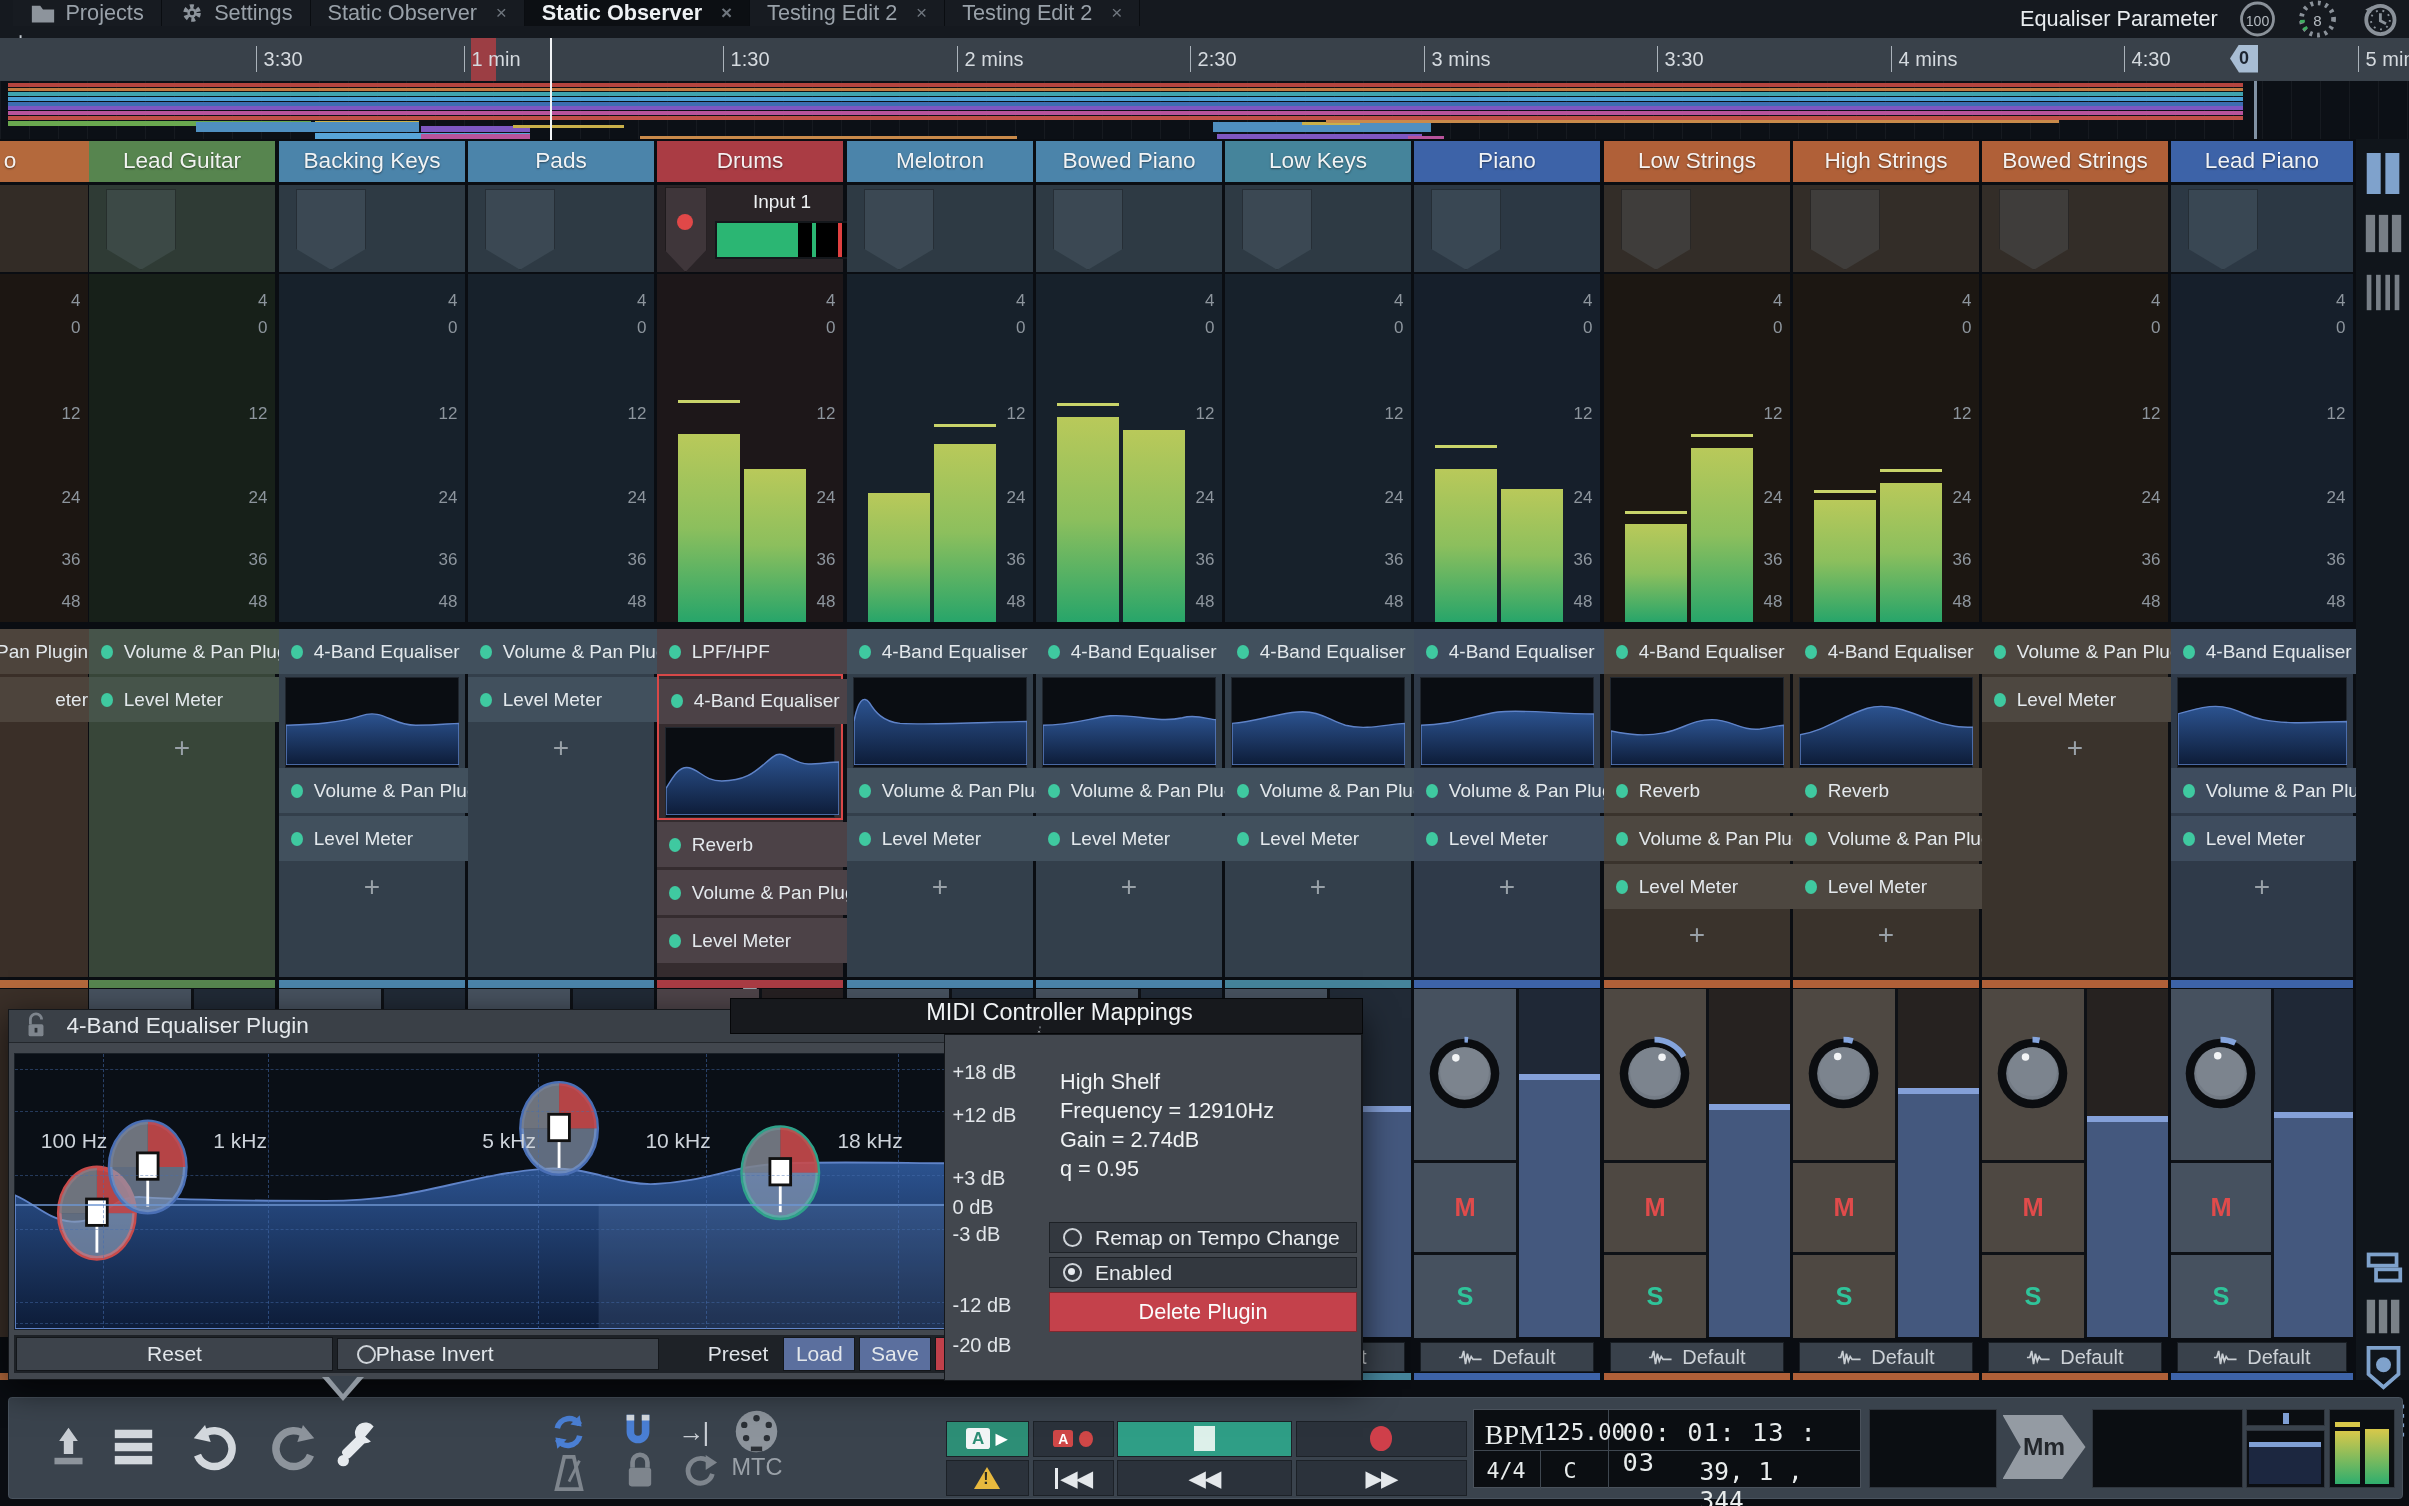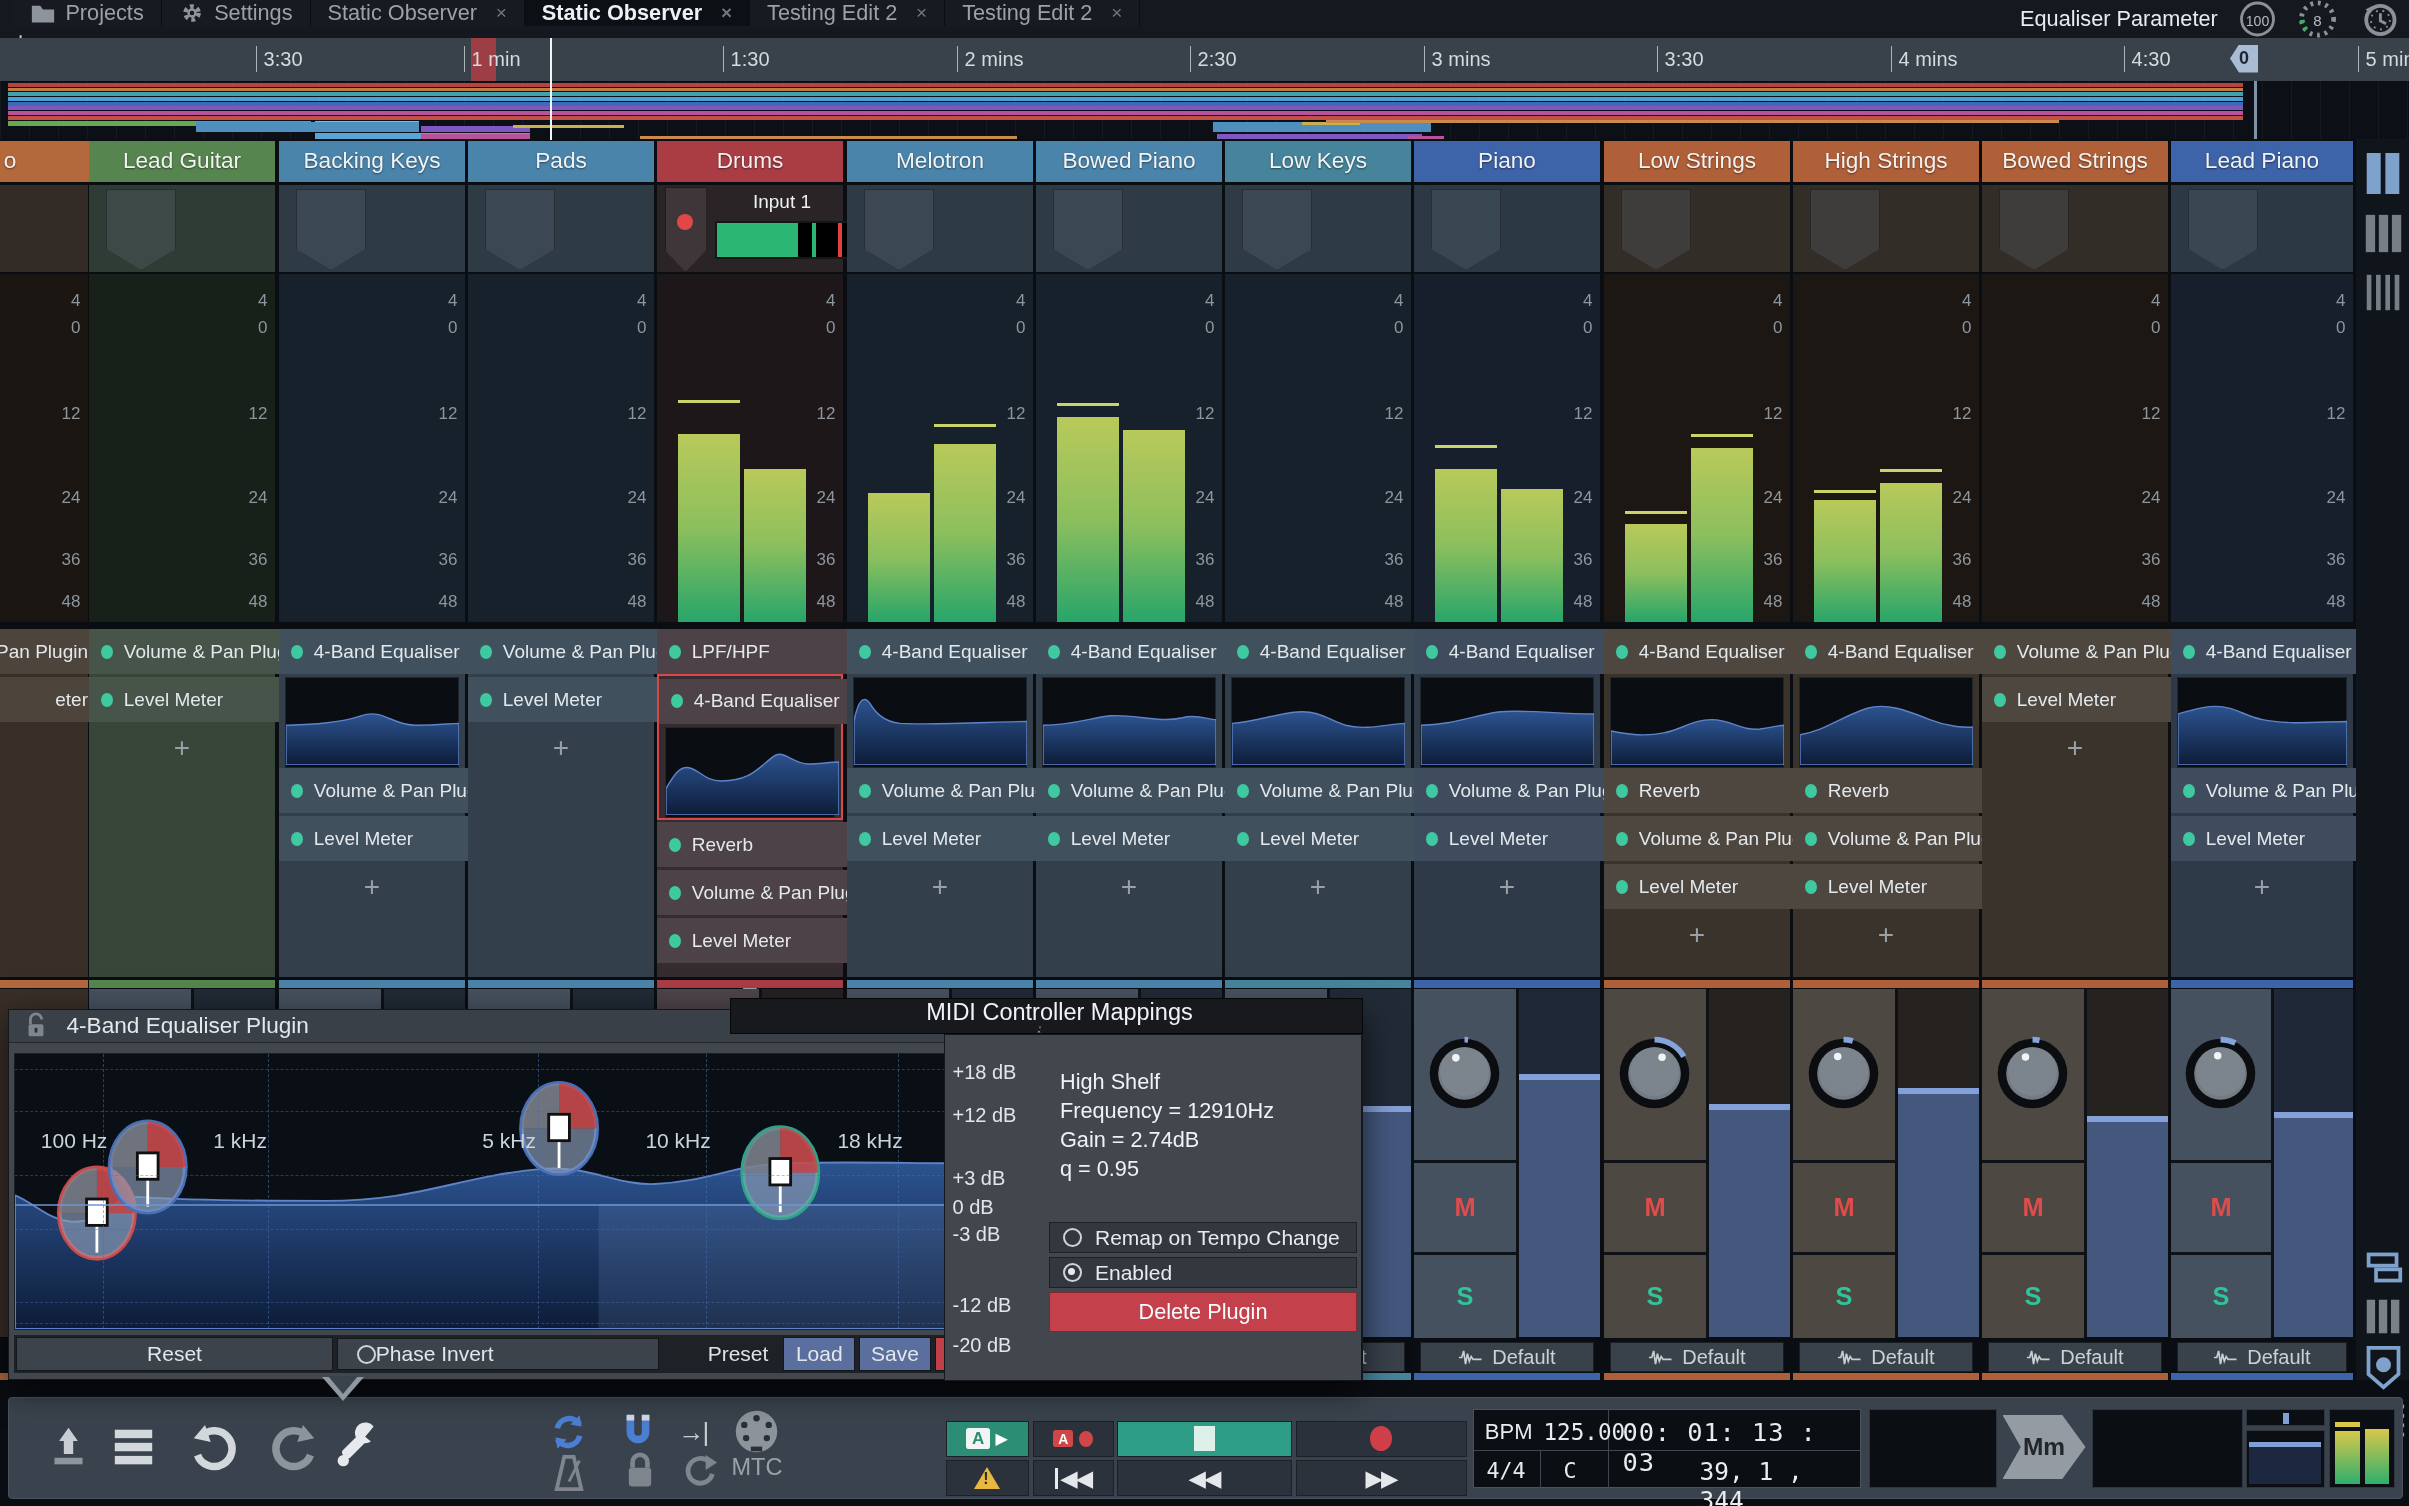--- a/index.html
+++ b/index.html
@@ -1201,21 +1201,21 @@
       <span class="glyph">◀◀</span>
     </div>
   <div class="tr-btn" style="left:1287px;top:62px;width:171px">
       <span class="glyph">▶▶</span>
     </div>
 
   <div id="info-panel">
     <div style="position:absolute;left:0;top:40px;width:100%;height:0.9px;background:#3f4750"></div>
     <div style="position:absolute;left:134px;top:0;width:0.9px;height:79px;background:#3f4750"></div>
     <div style="position:absolute;left:66px;top:40px;width:0.9px;height:40px;background:#3f4750"></div>
-    <span class="cell" style="left:11.3px;top:8.5px;font-size:22px;font-family:Liberation Sans, sans-serif">BPM</span>
+    <span class="cell" style="left:11.3px;top:8.5px;font-size:28px;font-family:Liberation Serif, serif">BPM</span>
     <span class="cell" style="left:70px;top:8.5px;font-size:22.6px">125.00</span>
     <span class="cell" style="left:149px;top:6.6px;font-size:25.4px;letter-spacing:0.9px">00:  01: 13 : 03</span>
     <span class="cell" style="left:13px;top:48px;font-size:21.7px">4/4</span>
     <span class="cell" style="left:90px;top:48px;font-size:21.7px">C</span>
     <span class="cell" style="left:226px;top:47px;font-size:24.5px">39, 1 , 344</span>
   </div>
   <div class="darkbox" style="left:1860px;top:11.3px;width:128px;height:79px"></div>
   <div id="mm-badge">Mm</div>
   <div class="darkbox" style="left:2083px;top:11.3px;width:151px;height:79px"></div>
   <div class="darkbox" style="left:2237px;top:11.3px;width:79px;height:17px">

